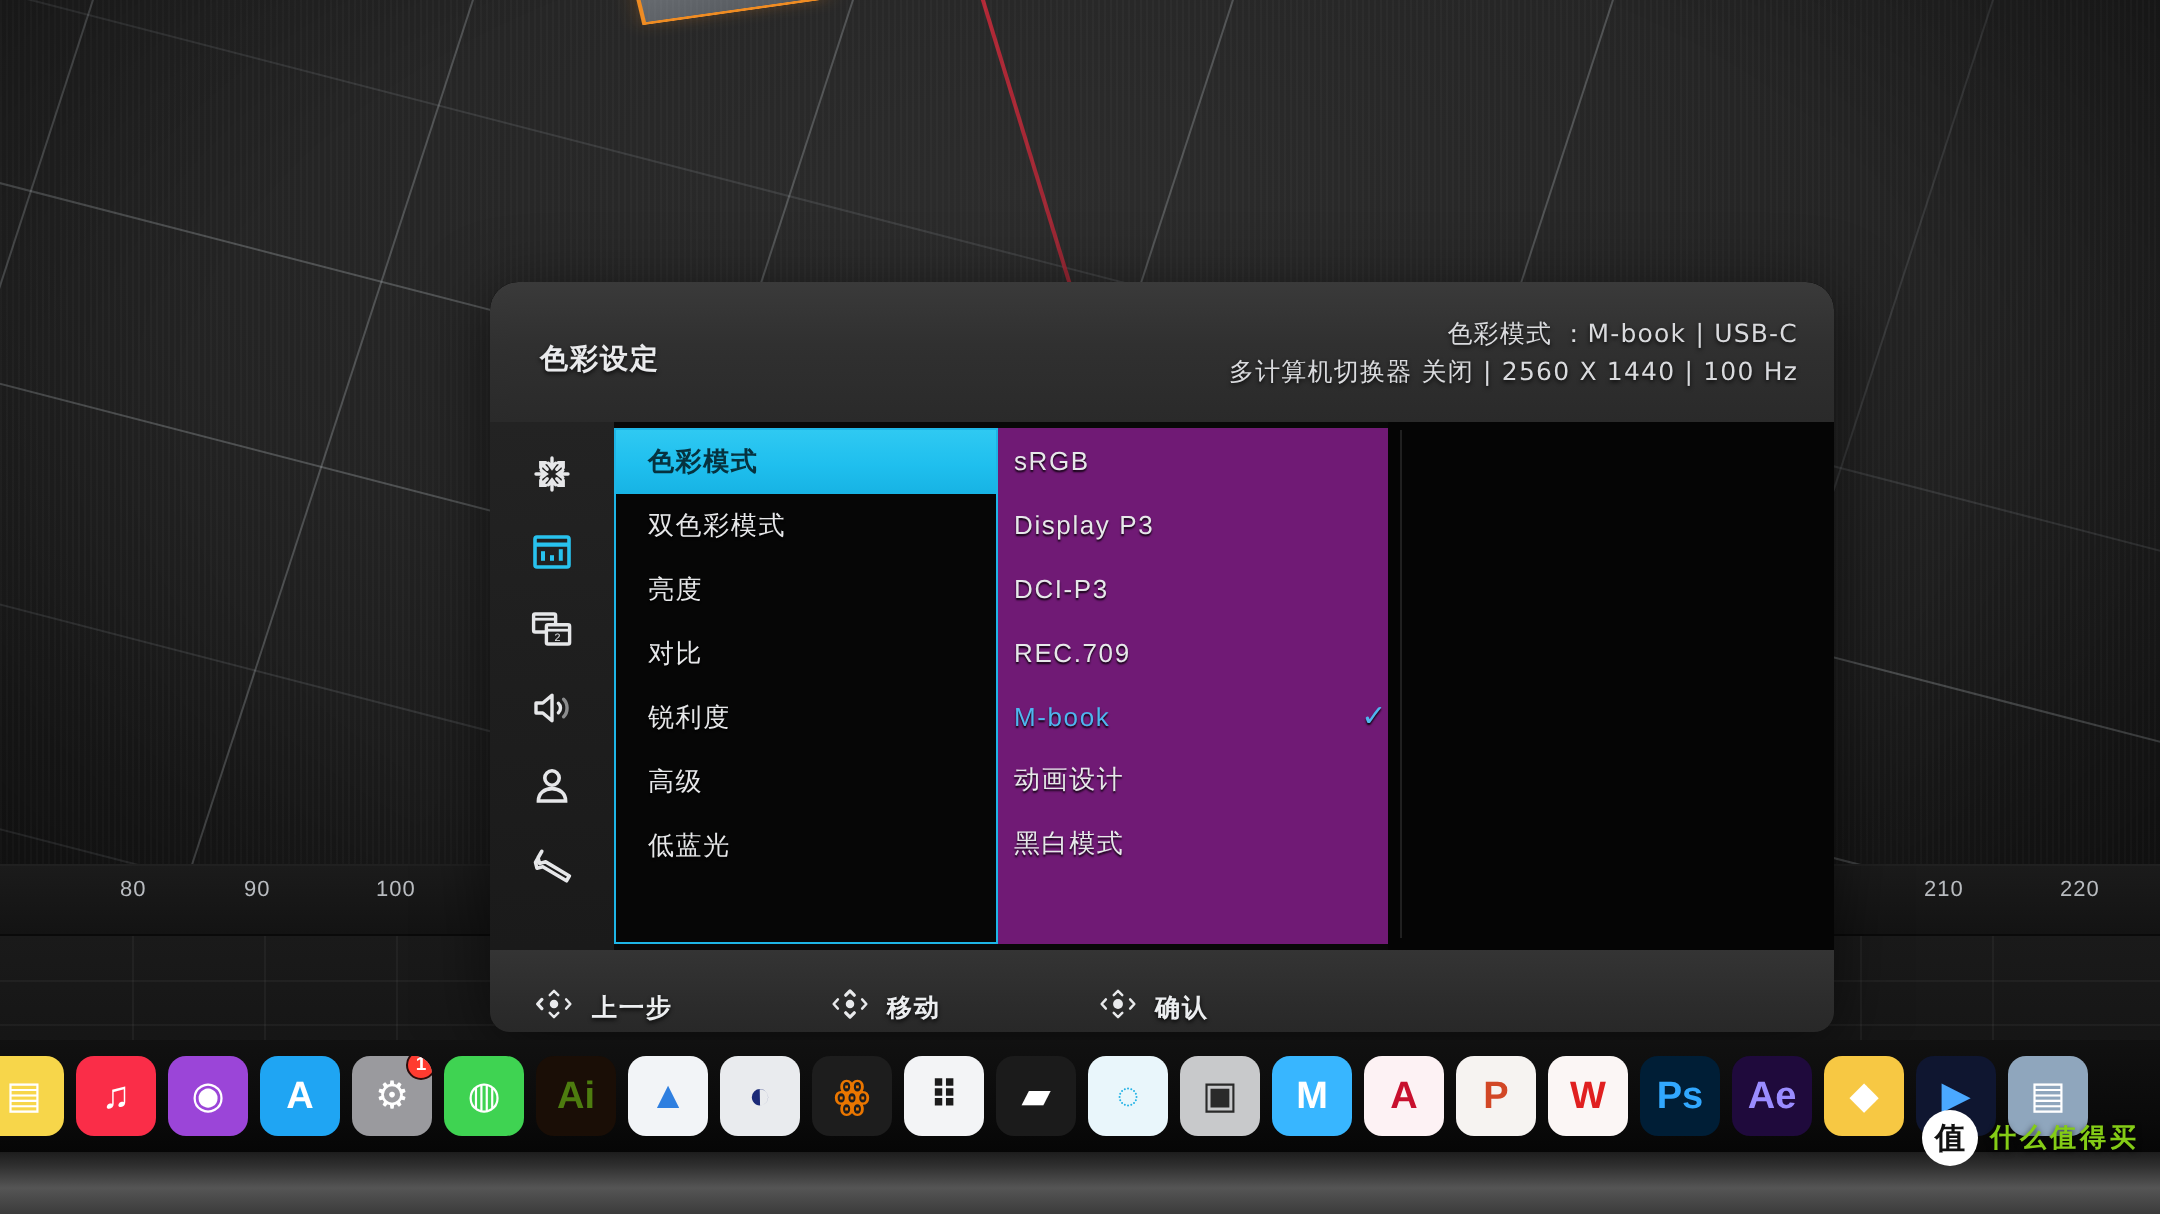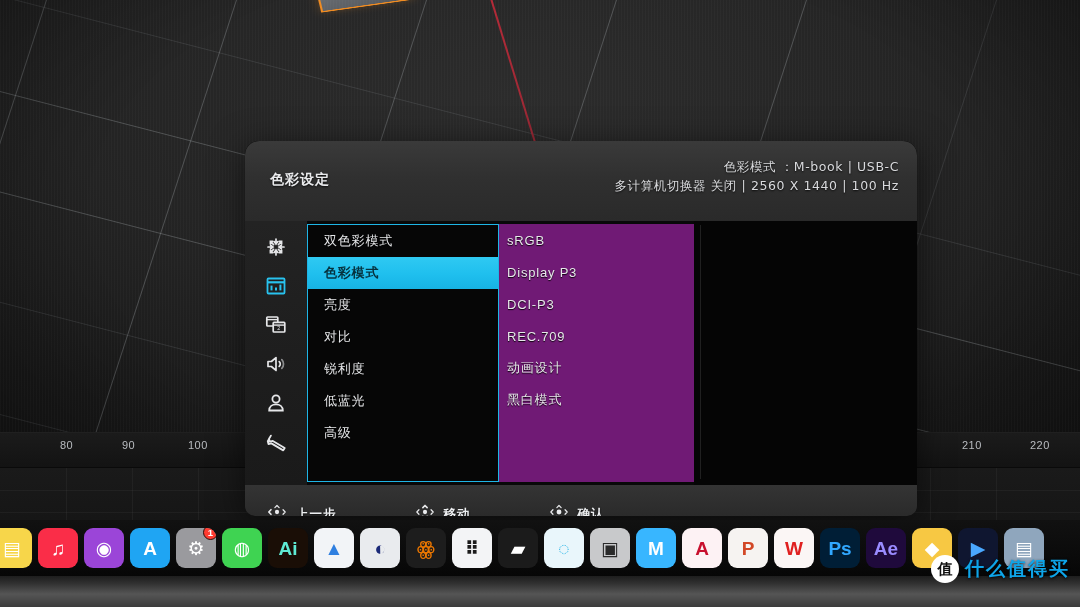--- a/index.html
+++ b/index.html
@@ -88,21 +88,21 @@
   .osd {
     position:absolute; left:245px; top:141px;
     width:672px; height:375px;
     border-radius:14px 14px 10px 10px;
     overflow:hidden;
     background:#0a0a0a;
     box-shadow: 0 6px 34px rgba(0,0,0,0.55);
   }
   .osd-header {
     position:relative;
-    height:80px;
+    height:70px;
     background: linear-gradient(180deg,#3a3a3a 0%, #303030 45%, #2a2a2a 100%);
     background-image:
       linear-gradient(180deg,#3a3a3a 0%, #303030 45%, #2a2a2a 100%),
       repeating-linear-gradient(90deg, rgba(255,255,255,0.018) 0 1px, rgba(0,0,0,0) 1px 3px);
     border-radius:14px 14px 0 0;
   }
   .osd-title {
     position:absolute; left:25px; top:30px;
     color:#e9eaec; font-size:14px; font-weight:bold;
     letter-spacing:1px;
@@ -263,21 +263,21 @@
     display:flex; align-items:center; gap:6px;
     z-index:40; pointer-events:none;
   }
   .wm-circle {
     width:28px; height:28px; border-radius:50%;
     background:#fff; color:#111;
     display:flex; align-items:center; justify-content:center;
     font-size:15px; font-weight:bold;
   }
   .wm-text {
-    color:#0ea5e9; font-size:19px; font-weight:bold; letter-spacing:2px;
+    color:#84cc16; font-size:13px; font-weight:bold; letter-spacing:2px;
     text-shadow: 0 1px 3px rgba(0,0,0,0.8);
   }
 </style>
 </head>
 <body>
 
 <div id="screen">
 
   <div class="viewport">
     <div class="grid-layer">
@@ -408,55 +408,59 @@
               <g class="ico" stroke-width="1.8" stroke-linejoin="round" stroke-linecap="round">
                 <path d="M8.6 4.6 L6 7.2 L6 10.2 L9.2 10.2 L19 19.9 L17 21.9 L7.2 12.2 L4.2 12.2 L4.2 9.2 Z" transform="rotate(-14 12 12)"></path>
               </g>
             </svg>
           </span>
         </div>
 
       </div>
 
       <div class="menu-col">
+        <div class="menu-item selected">
+          <span>色彩模式</span>
+        </div>
         <div class="menu-item">
           <span>双色彩模式</span>
         </div>
-        <div class="menu-item selected">
-          <span>色彩模式</span>
-        </div>
         <div class="menu-item">
           <span>亮度</span>
         </div>
         <div class="menu-item">
           <span>对比</span>
         </div>
         <div class="menu-item">
           <span>锐利度</span>
         </div>
         <div class="menu-item">
+          <span>高级</span>
+        </div>
+        <div class="menu-item">
           <span>低蓝光</span>
-        </div>
-        <div class="menu-item">
-          <span>高级</span>
         </div>
       </div>
 
       <div class="opt-col">
         <div class="opt-item">
           <span>sRGB</span>
         </div>
         <div class="opt-item">
           <span>Display P3</span>
         </div>
         <div class="opt-item">
           <span>DCI-P3</span>
         </div>
         <div class="opt-item">
           <span>REC.709</span>
+        </div>
+        <div class="opt-item selected">
+          <span>M-book</span>
+          <span class="check">✓</span>
         </div>
         <div class="opt-item">
           <span>动画设计</span>
         </div>
         <div class="opt-item">
           <span>黑白模式</span>
         </div>
       </div>
 
       <div class="pane3">
@@ -529,21 +533,21 @@
         <div class="dock-icon" style="background: rgb(31, 165, 243); color: rgb(255, 255, 255);">
           <span class="glyph">A</span>
         </div>
         <div class="dock-icon" style="background: rgb(154, 154, 158); color: rgb(255, 255, 255);">
           <span class="glyph">⚙</span>
           <span class="badge">1</span>
         </div>
         <div class="dock-icon" style="background: rgb(63, 211, 82); color: rgb(255, 255, 255);">
           <span class="glyph">◍</span>
         </div>
-        <div class="dock-icon" style="background: rgb(26, 14, 6); color: #5eead4;">
+        <div class="dock-icon" style="background: rgb(26, 14, 6); color: #4d7c0f;">
           <span class="glyph">Ai</span>
         </div>
         <div class="dock-icon" style="background: rgb(242, 244, 247); color: rgb(47, 127, 224);">
           <span class="glyph">▲</span>
         </div>
         <div class="dock-icon" style="background: rgb(233, 235, 238); color: rgb(27, 42, 120);">
           <span class="glyph">◐</span>
         </div>
         <div class="dock-icon" style="background: rgb(29, 29, 29); color: rgb(234, 118, 0);">
           <span class="glyph">ꙮ</span>

